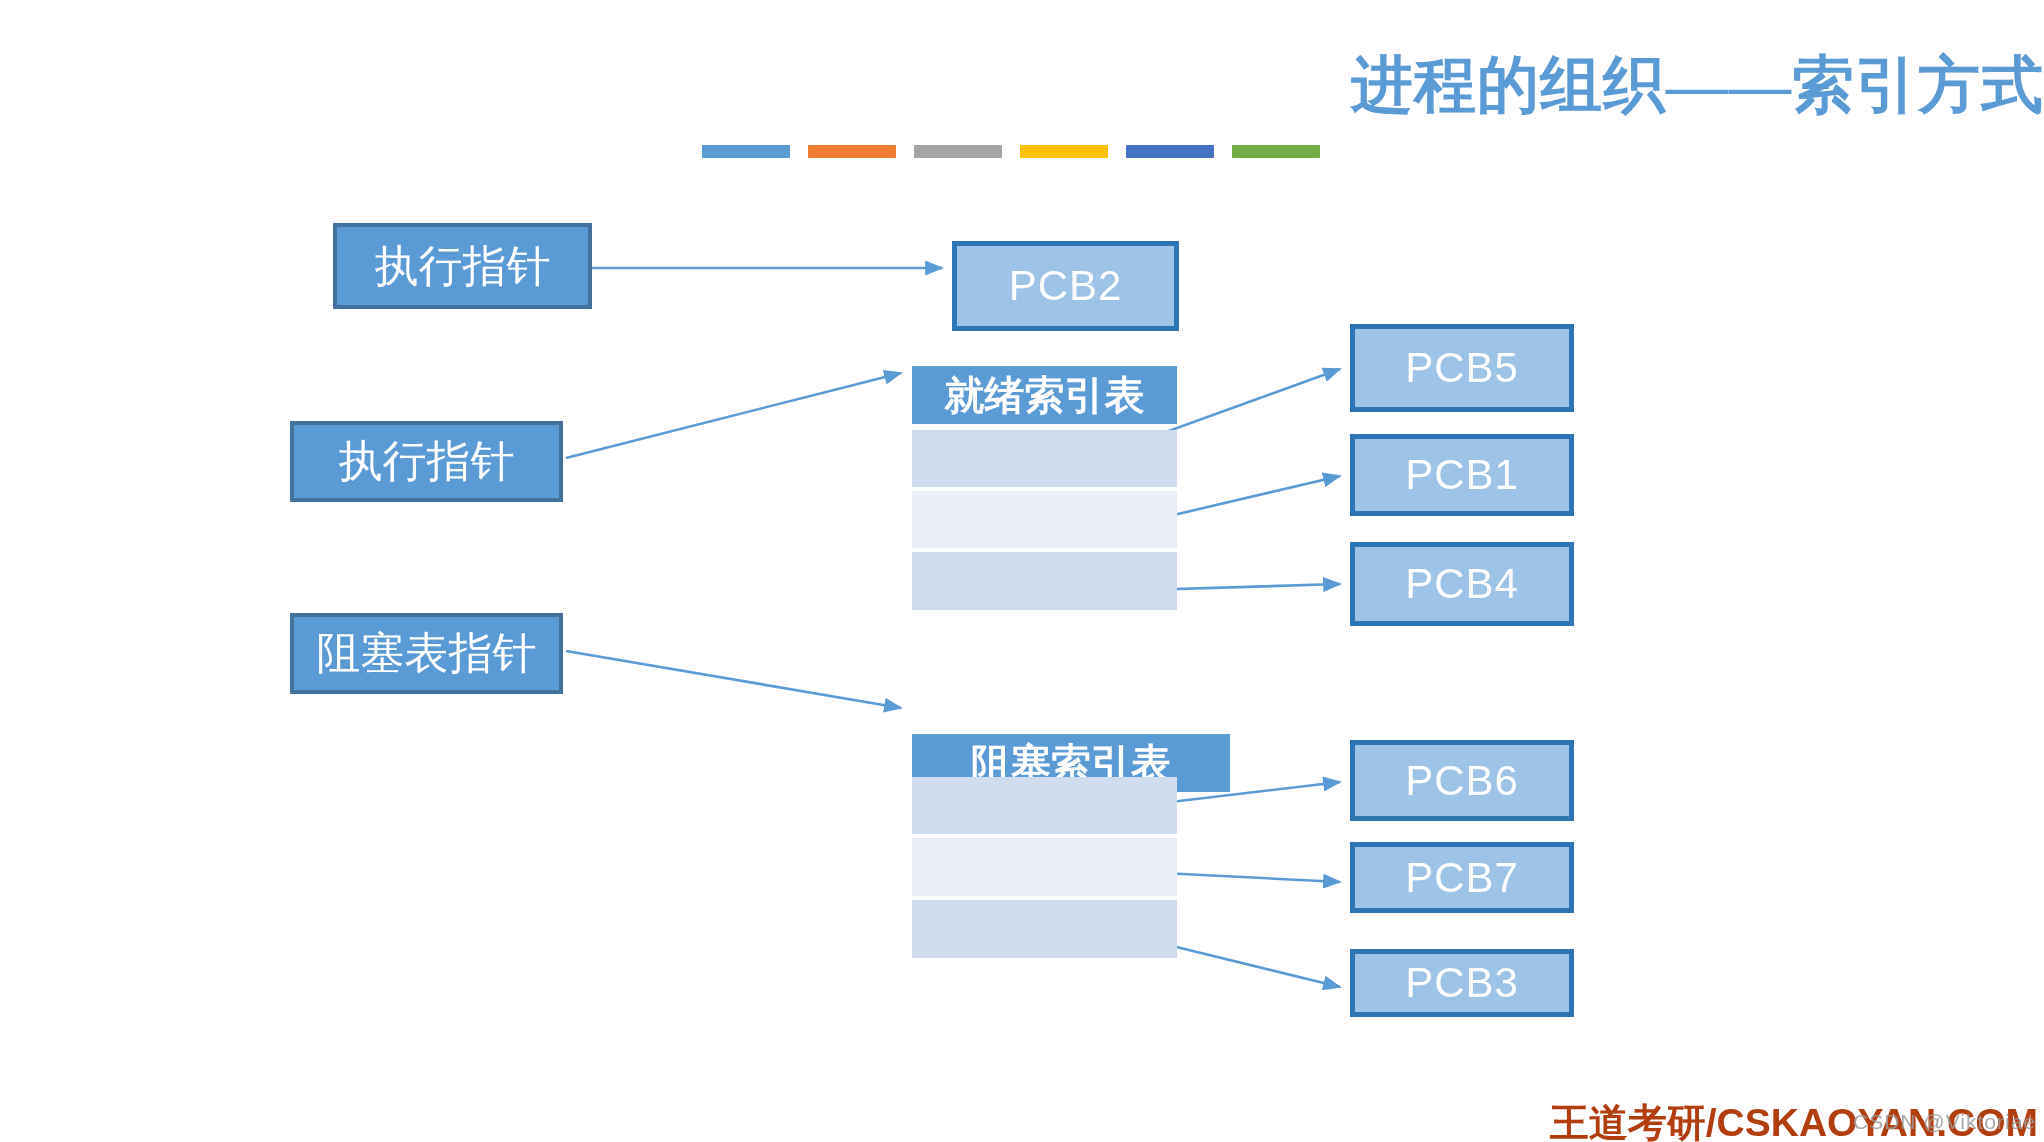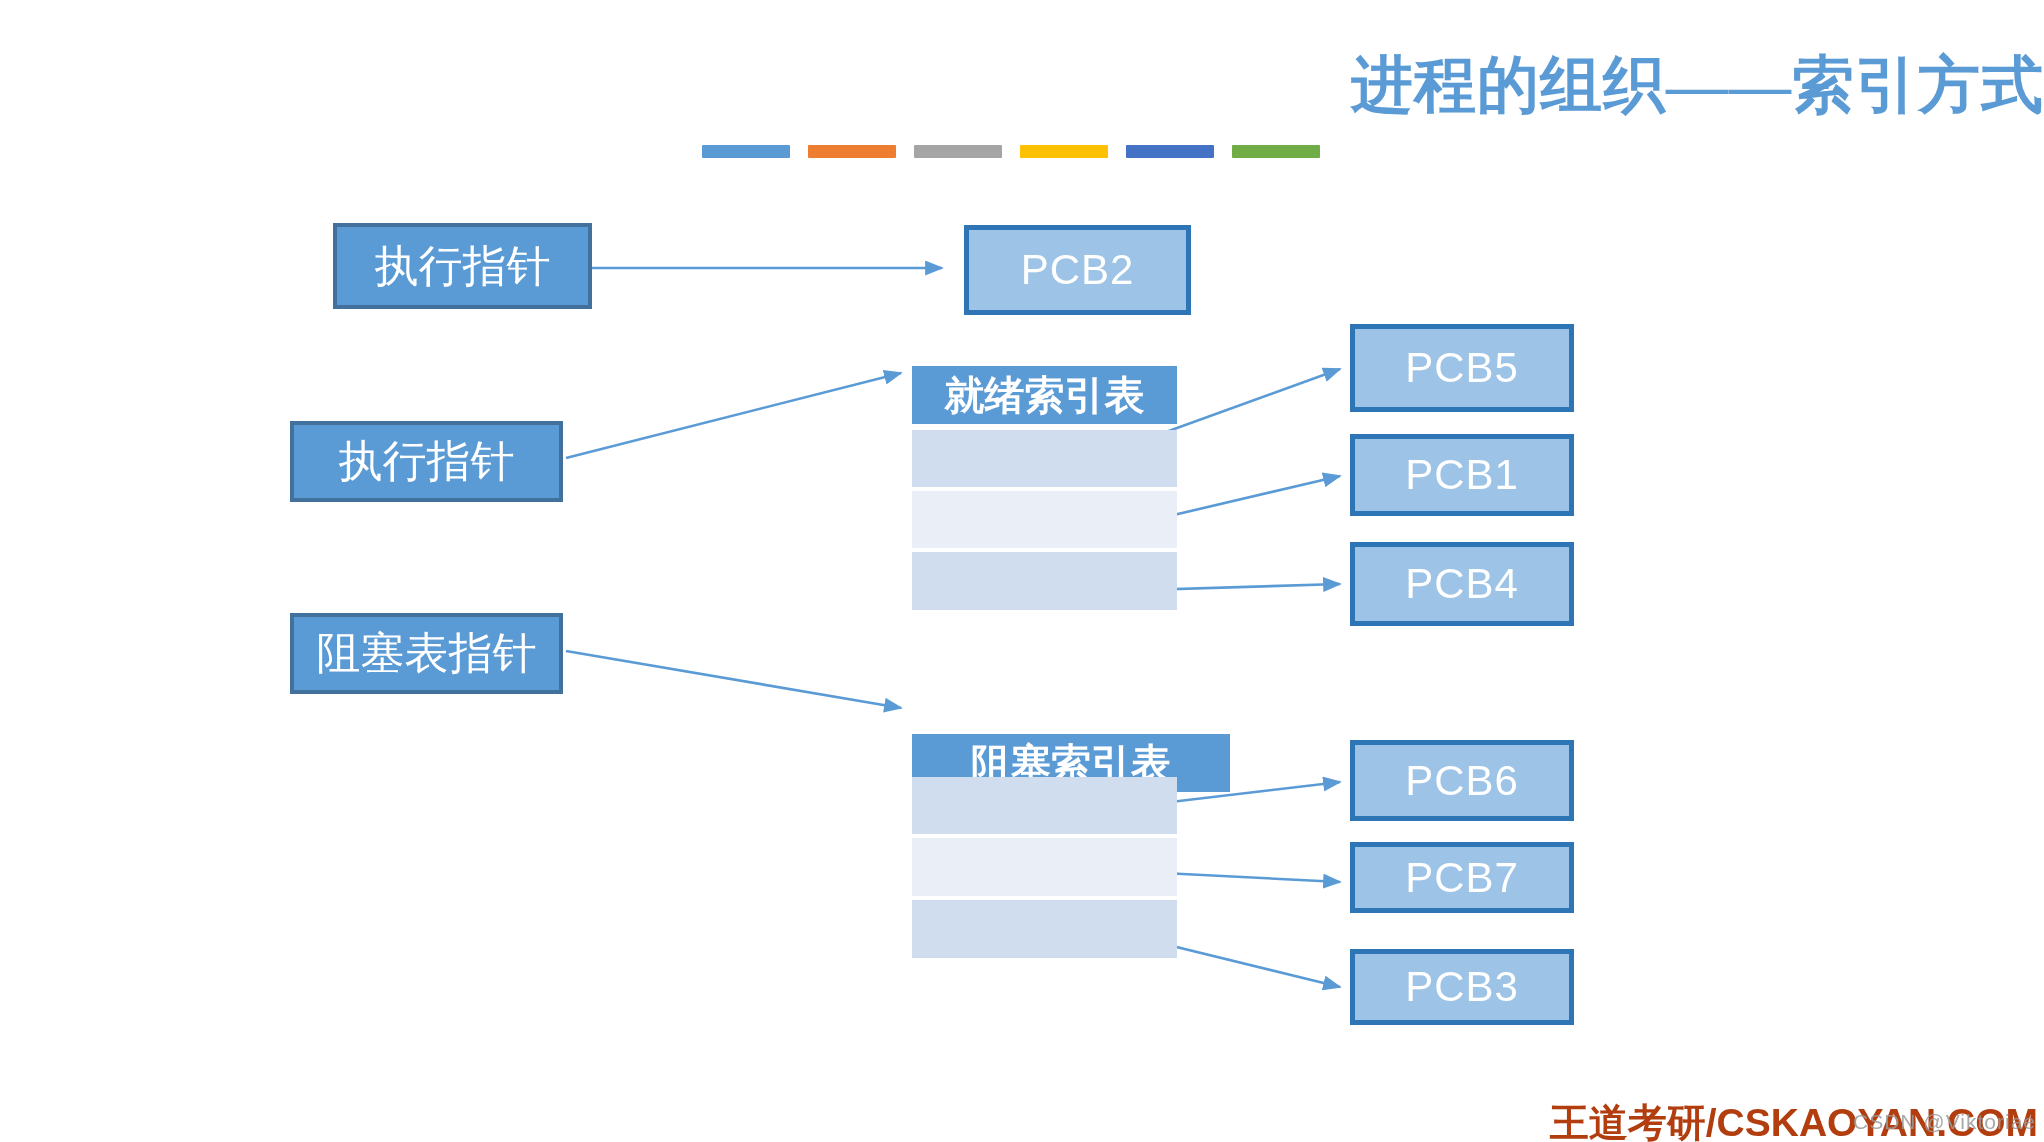--- a/index.html
+++ b/index.html
@@ -22,27 +22,27 @@
     box-sizing:border-box;
   }
   .ptr-exec{left:333px;top:223px;width:259px;height:86px;}
   .ptr-ready{left:290px;top:421px;width:273px;height:81px;}
   .ptr-blocked{left:290px;top:613px;width:273px;height:81px;}
   .pcb-box{
     position:absolute;display:flex;align-items:center;justify-content:center;
     background:var(--pcb-fill,#9DC3E6);border:5px solid var(--pcb-border,#2E75B6);
     color:#fff;font-size:42px;box-sizing:border-box;letter-spacing:1px;
   }
-  .pcb2{left:952px;top:225px;width:227px;height:90px;margin-left:12px;}
+  .pcb2{left:952px;top:241px;width:227px;height:90px;}
   .pcb5{left:1350px;top:324px;width:224px;height:88px;}
   .pcb1{left:1350px;top:434px;width:224px;height:82px;}
   .pcb4{left:1350px;top:542px;width:224px;height:84px;}
   .pcb6{left:1350px;top:740px;width:224px;height:81px;}
   .pcb7{left:1350px;top:842px;width:224px;height:71px;}
-  .pcb3{left:1350px;top:949px;width:224px;height:76px;}
+  .pcb3{left:1350px;top:949px;width:224px;height:68px;}
   .idx-header{
     position:absolute;display:flex;align-items:center;justify-content:center;
     background:var(--table-header-fill,#5B9BD5);color:#fff;
     font-family:"Liberation Serif","DejaVu Serif",serif;font-weight:bold;font-size:40px;
     box-sizing:border-box;
   }
   .ready-header{left:912px;top:366px;width:265px;height:58px;}
   .blocked-header{left:912px;top:734px;width:318px;height:58px;}
   .idx-row{position:absolute;left:912px;width:265px;box-sizing:border-box;}
   .row-dark{background:var(--row-dark,#CFDDEE);}

